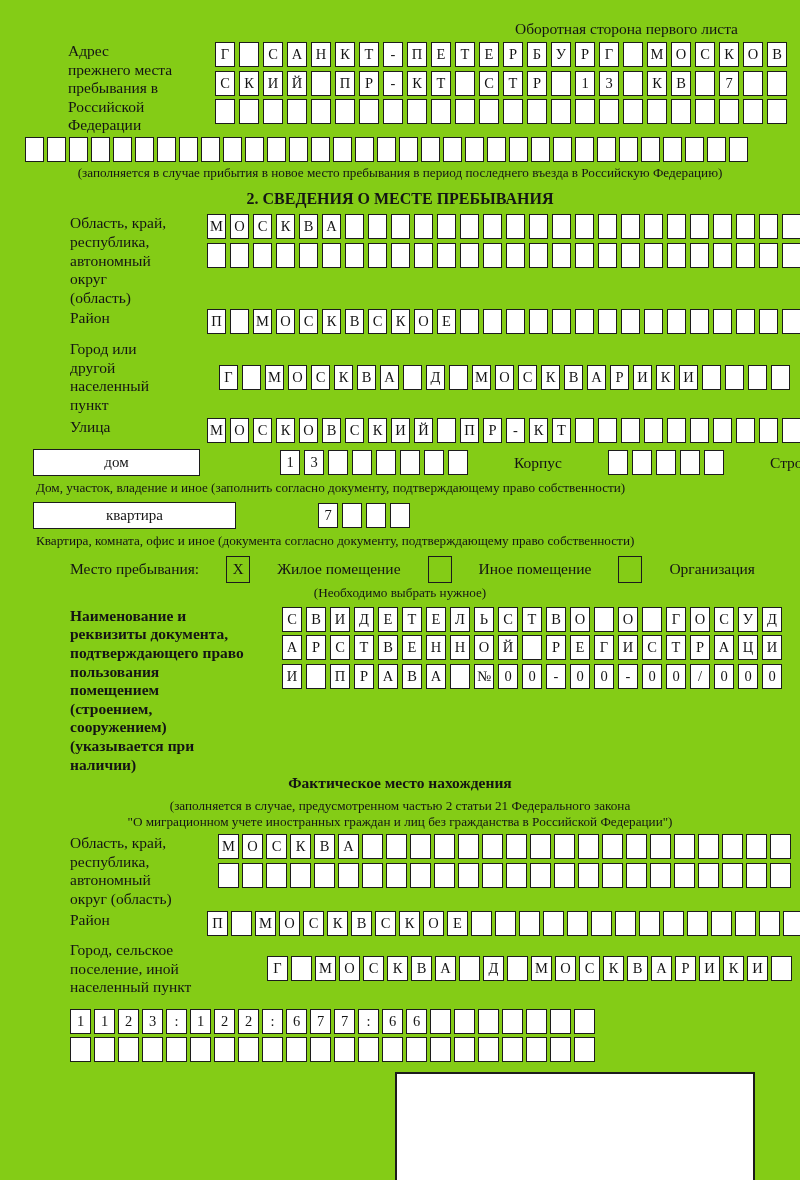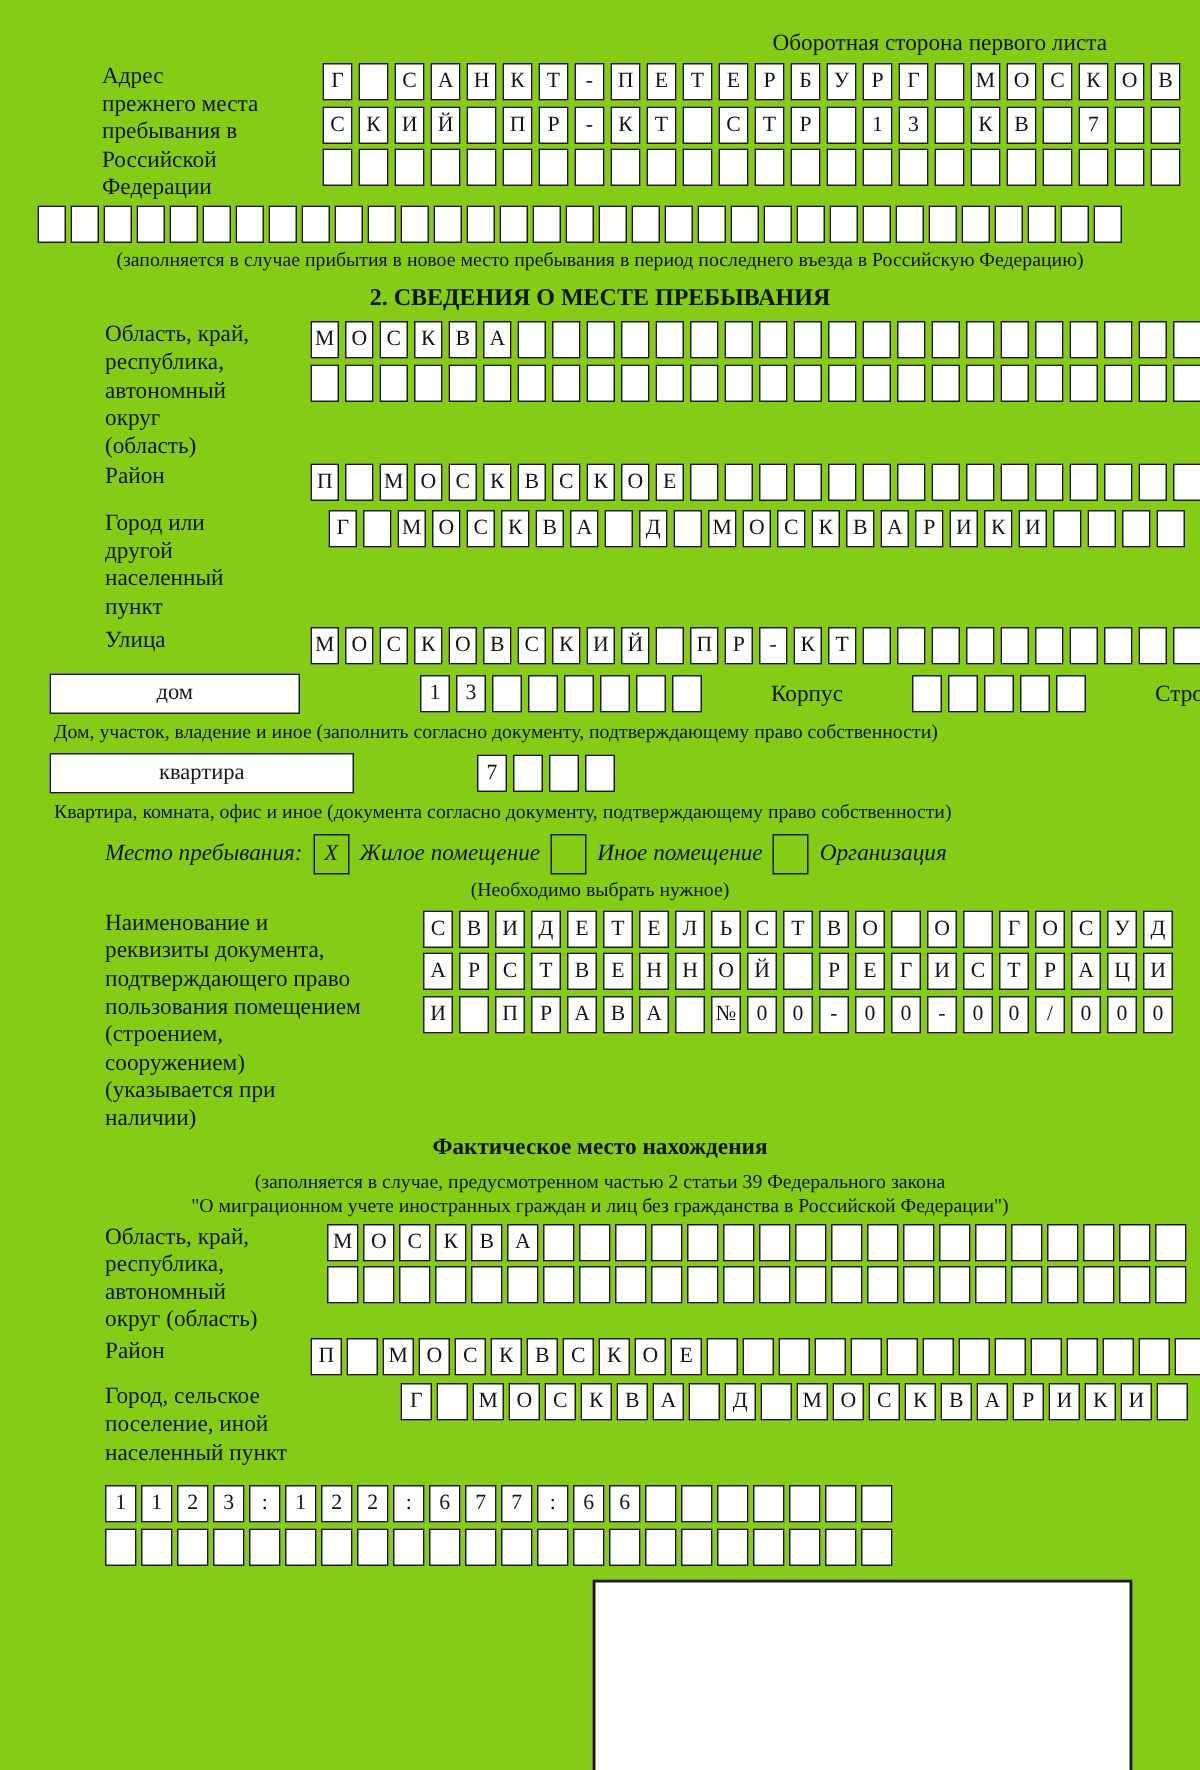--- a/index.html
+++ b/index.html
@@ -1,45 +1,45 @@
 <!DOCTYPE html>
 <html><head>
 <meta charset="utf-8">
 <style>
   html,body{margin:0;padding:0;background:#fff;}
   .page{width:800px;height:1180px;background:#84cc16;color:#141414;
         font-family:"Liberation Serif","DejaVu Serif",serif;position:relative;overflow:hidden;}
   .hdr{text-align:right;padding:20px 62px 0 0;font-size:15.5px;}
   .blk{display:flex;align-items:flex-start;gap:37px;}
-  .vcenter{}
+  .vcenter{align-items:center;}
   .lbl{font-size:15.5px;line-height:1.2;flex:none;}
   .ml68{margin-left:68px;} .ml70{margin-left:70px;} .ml33{margin-left:33px;} .ml25{margin-left:25px;}
   .w105{width:105px;margin-right:5px;} .w100{width:100px;} .w112{width:112px;}
-  .w175{width:175px;} .w111{width:111px;} .w160{width:160px;}
+  .w175{width:175px;font-weight:bold;} .w111{width:111px;} .w160{width:160px;}
   .cellcol{display:flex;flex-direction:column;flex:none;}
   .cellrow{display:flex;flex:none;margin-bottom:3.5px;}
   .cell{box-sizing:border-box;flex:none;height:25px;border:1.6px solid #1c1c1c;background:#fff;
         display:flex;align-items:center;justify-content:center;font-size:14.5px;}
   .c20g4{gap:4px;} .c20g4 .cell{width:20px;}
   .c19g4{gap:4px;} .c19g4 .cell{width:19px;}
   .c19g3{gap:3px;} .c19g3 .cell{width:19px;}
   .c21g3{gap:3px;} .c21g3 .cell{width:21px;}
   .note{font-size:13.2px;}
   .center{text-align:center;}
   .sect-title{font-weight:bold;font-size:16px;text-align:center;margin-top:9px;}
   .fact-title{font-weight:bold;font-size:15.5px;text-align:center;}
   .caption{font-size:13.2px;margin-left:36px;margin-top:4px;}
   .boxlbl{box-sizing:border-box;border:1.6px solid #1c1c1c;height:27px;background:#fff;flex:none;
           display:flex;align-items:center;justify-content:center;font-size:15px;}
   .dom-box{width:167px;} .kv-box{width:203px;}
   .inline-lbl{font-size:15.5px;line-height:27px;padding:0 9px;flex:none;}
   .domrow .cellrow{margin-bottom:0;align-self:center;}
   .chk{box-sizing:border-box;width:24px;height:27px;border:1.6px solid #1c1c1c;flex:none;
        display:flex;align-items:center;justify-content:center;font-size:15px;}
-  .mesto{display:flex;align-items:center;gap:7px;margin-left:70px;margin-top:7px;font-size:15.5px;font-style:italic;}
+  .mesto{display:flex;align-items:center;gap:27px;margin-left:70px;margin-top:7px;font-size:15.5px;}
   .stamp-box{box-sizing:border-box;width:360px;height:178px;border:2px solid #1c1c1c;margin-left:395px;margin-top:6px;background:#fff;}
   .pt8{padding-top:8px;}
   .mt2{margin-top:2px;} .mt4{margin-top:4px;} .mt6{margin-top:6px;}
 </style>
 </head>
 <body>
 
 <div class="page">
 
   <div class="hdr">Оборотная сторона первого листа</div>
@@ -446,21 +446,21 @@
           <span class="cell">0</span>
           <span class="cell">/</span>
           <span class="cell">0</span>
           <span class="cell">0</span>
           <span class="cell">0</span>
         </div>
     </div>
   </div>
 
   <div class="fact-title">Фактическое место нахождения</div>
-  <div class="note center mt6">(заполняется в случае, предусмотренном частью 2 статьи 39 Федерального закона</div>
+  <div class="note center mt6">(заполняется в случае, предусмотренном частью 2 статьи 21 Федерального закона</div>
   <div class="note center">"О миграционном учете иностранных граждан и лиц без гражданства в Российской Федерации")</div>
 
   <div class="blk ml70 mt4">
     <div class="lbl w111">Область, край, республика, автономный округ (область)</div>
     <div class="cellcol">
       <div class="cellrow c21g3">
           <span class="cell">М</span>
           <span class="cell">О</span>
           <span class="cell">С</span>
           <span class="cell">К</span>

